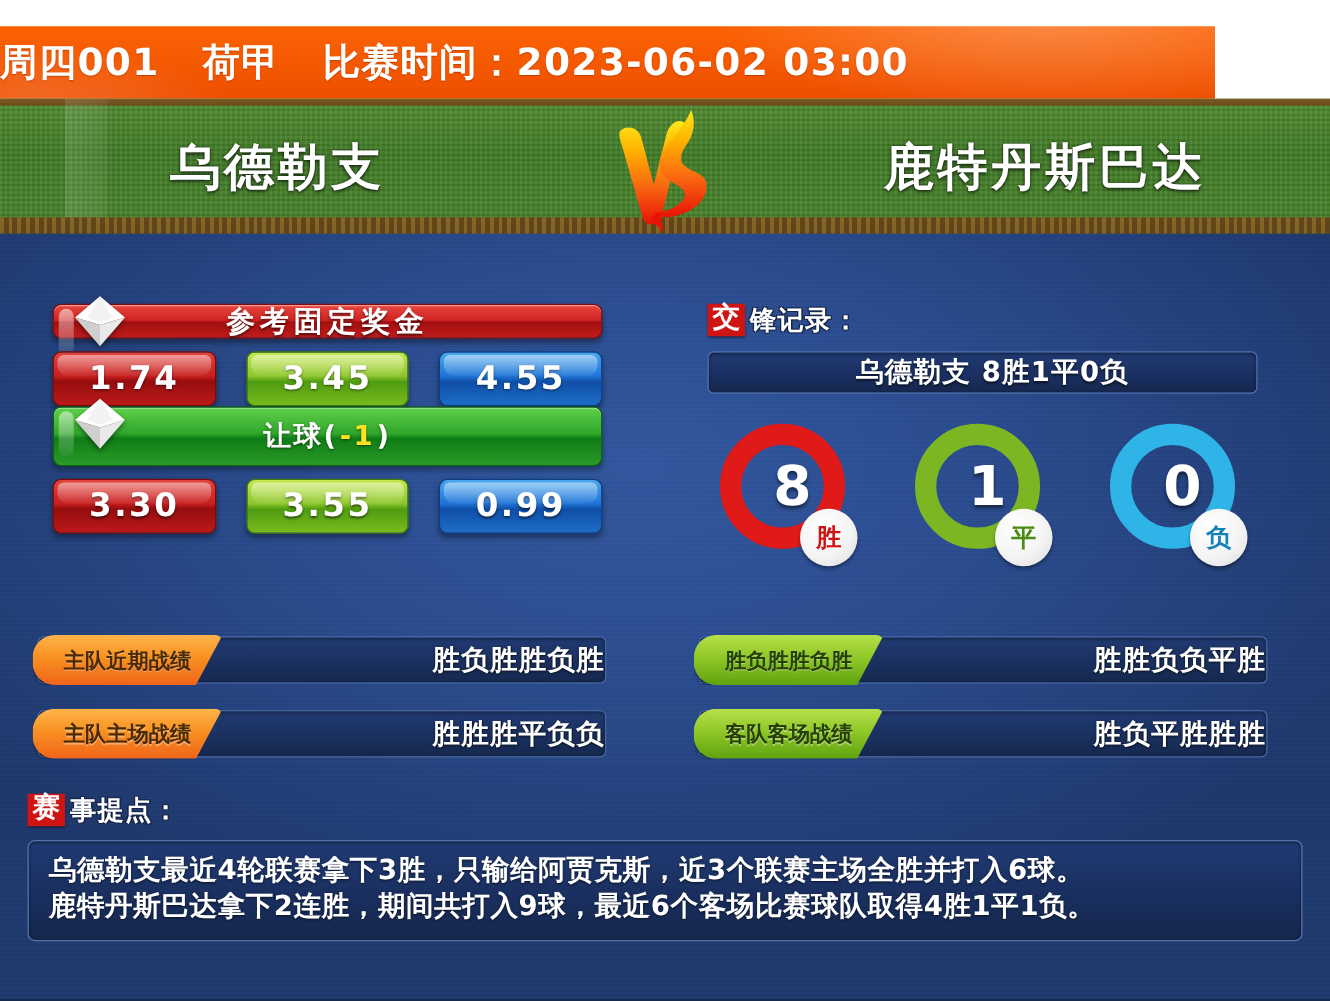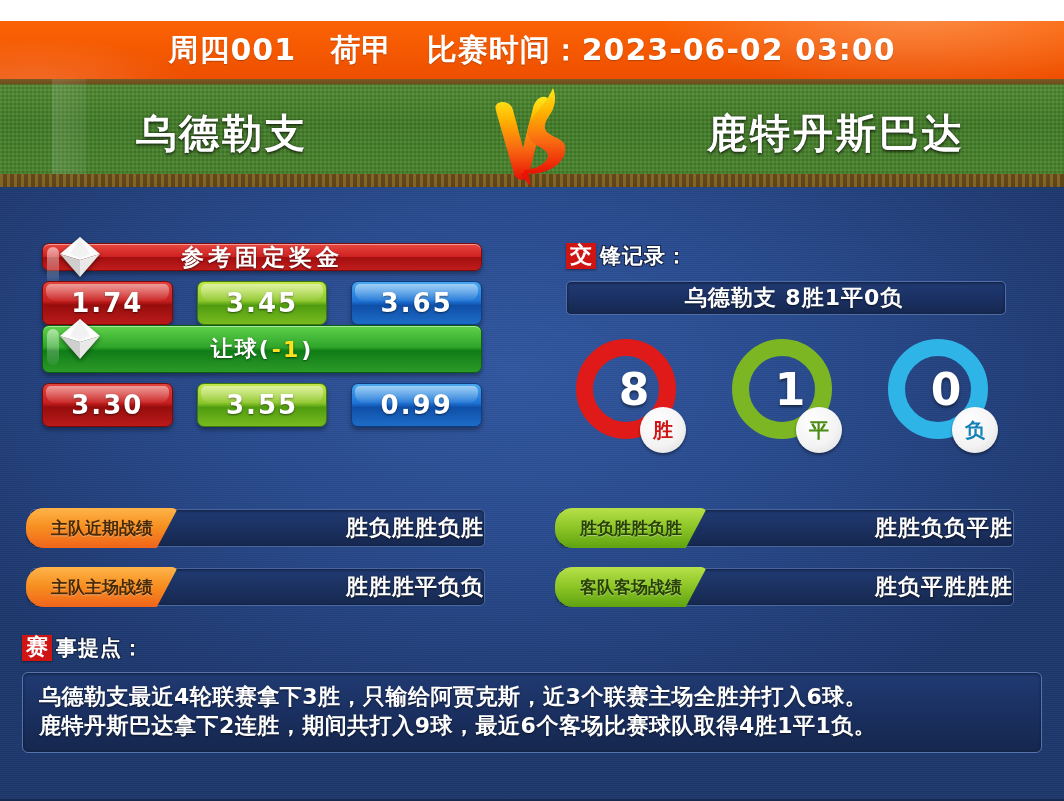--- a/index.html
+++ b/index.html
@@ -7,26 +7,26 @@
     font-family:"DejaVu Sans","Liberation Sans",sans-serif;
     -webkit-font-smoothing:antialiased;
   }
   .stage{
     position:relative;width:1064px;height:801px;overflow:hidden;
     background:#ffffff;
   }
 
   
   .header{
-    position:absolute;left:0;top:21px;width:1064px;height:58px;
+    position:absolute;left:0;top:21px;width:972px;height:58px;
     background:
       radial-gradient(ellipse 420px 120px at 86% -10%, rgba(255,255,255,.26), rgba(255,255,255,0) 62%),
       radial-gradient(ellipse 260px 90px at 3% 120%, rgba(255,255,255,.18), rgba(255,255,255,0) 60%),
       linear-gradient(180deg,#fb6204 0%,#f55a02 46%,#ee4f00 100%);
-    display:flex;align-items:center;justify-content:center;
+    display:flex;align-items:center;justify-content:flex-start;
   }
   .header .ttl{
     color:#fff;font-size:30px;font-weight:bold;letter-spacing:1px;
     white-space:pre;
     text-shadow:0 1px 1px rgba(120,40,0,.45);
   }
 
   
   .pitch{
     position:absolute;left:0;top:79px;width:1064px;height:108px;
@@ -256,21 +256,21 @@
         <polygon points="3,20 23,26 23,43" fill="#cfcfcf"></polygon>
         <polygon points="43,20 23,26 23,43" fill="#e9e9e9"></polygon>
         <polygon points="23,3 33,20 23,24 13,20" fill="#f2f2f2"></polygon>
       </svg>
       <span>参考固定奖金</span>
     </div>
 
     <div class="odds-row">
       <div class="odd red">1.74</div>
       <div class="odd green">3.45</div>
-      <div class="odd blue">3.65</div>
+      <div class="odd blue">4.55</div>
     </div>
 
     <div class="bar handicap">
       <svg class="diamond" viewBox="0 0 46 46">
         <polygon points="23,3 43,20 23,26 3,20" fill="#fdfdfd"></polygon>
         <polygon points="3,20 23,26 23,43" fill="#cfcfcf"></polygon>
         <polygon points="43,20 23,26 23,43" fill="#e9e9e9"></polygon>
         <polygon points="23,3 33,20 23,24 13,20" fill="#f2f2f2"></polygon>
       </svg>
       <span>让球(</span>

